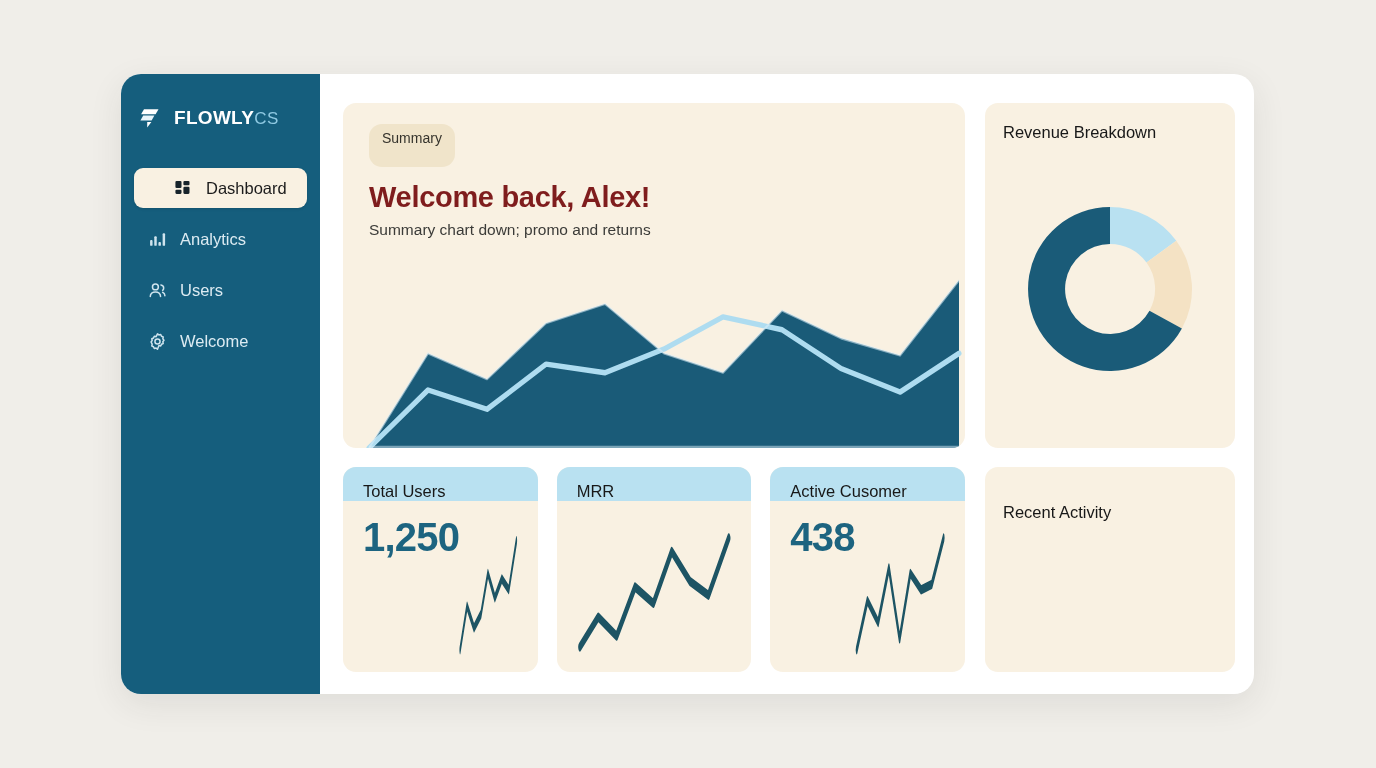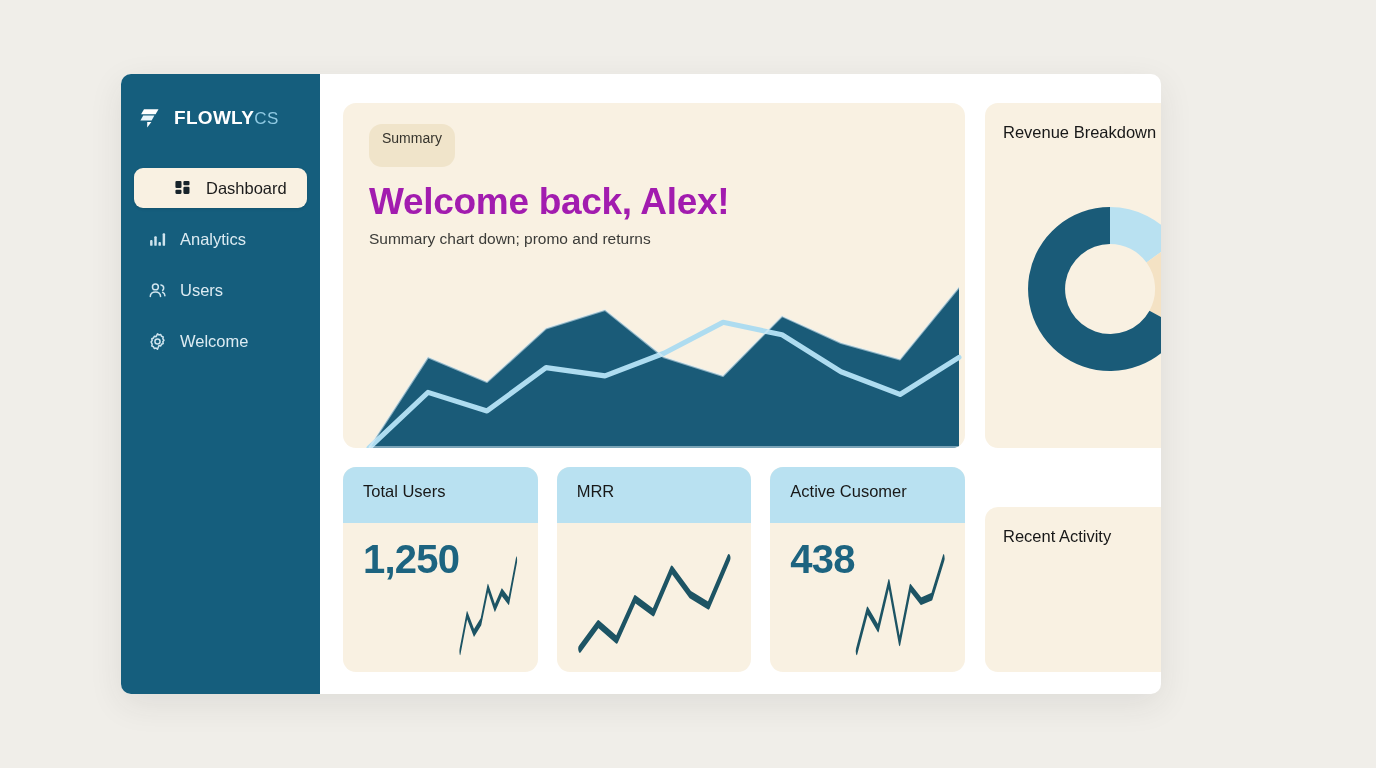--- a/index.html
+++ b/index.html
@@ -10,24 +10,24 @@
     background: #F0EEE9;
     font-family: "Liberation Sans", sans-serif;
     overflow: hidden;
   }
 
   
   .app-window {
     position: absolute;
     left: 121px;
     top: 74px;
-    width: 1040px;
+    width: 1133px;
     height: 620px;
     background: #FFFFFF;
-    border-radius: 10px;
+    border-radius: 20px;
     box-shadow: 0 10px 34px rgba(40,40,45,0.09);
     display: flex;
     overflow: hidden;
   }
 
   
   .sidebar {
     width: 199px;
     flex: 0 0 199px;
     background: #155E7D;
@@ -108,23 +108,23 @@
   .badge {
     display: inline-block;
     background: #F0E4CA;
     color: #35332C;
     font-size: 14px;
     padding: 6px 13px 21px;
     border-radius: 13px;
     margin-bottom: 14px;
   }
   .hero-title {
-    font-size: 37px;
+    font-size: 29px;
     font-weight: bold;
-    color: #a21caf;
+    color: #7f1d1d;
     letter-spacing: -0.3px;
     margin-bottom: 7px;
   }
   .hero-sub { font-size: 15.5px; color: #3B3B38; }
   .hero-chart { flex: 1; margin-top: -6px; }
   .hero-chart svg { display: block; width: 100%; height: 100%; }
 
   
   .donut-card { padding: 20px 18px 16px; display: flex; flex-direction: column; }
   .card-title { font-size: 16.5px; color: #181818; }
@@ -149,36 +149,36 @@
   }
   .kpi {
     background: #F9F1E2;
     border-radius: 13px;
     overflow: hidden;
     display: flex;
     flex-direction: column;
   }
   .kpi-head {
     background: #B9E1F1;
-    padding: 15px 20px 22px;
+    padding: 15px 20px 0;
     font-size: 16.5px;
     color: #181818;
   }
   .kpi-body { flex: 1; padding: 16px 20px 14px; display: flex; }
   .kpi-value {
     font-size: 40px;
     font-weight: bold;
     color: #1D6480;
     letter-spacing: -0.8px;
     line-height: 1;
   }
   .kpi-spark { flex: 1; margin-top: 10px; }
   .kpi-spark svg { display: block; width: 100%; height: 100%; }
 
-  .activity-card { padding: 20px 18px; margin-top: 40px; }
+  .activity-card { padding: 36px 18px; }
 </style>
 </head>
 <body>
 
 <div class="app-window">
 
   <aside class="sidebar">
 
     <div class="brand">
       <span class="brand-logo">

